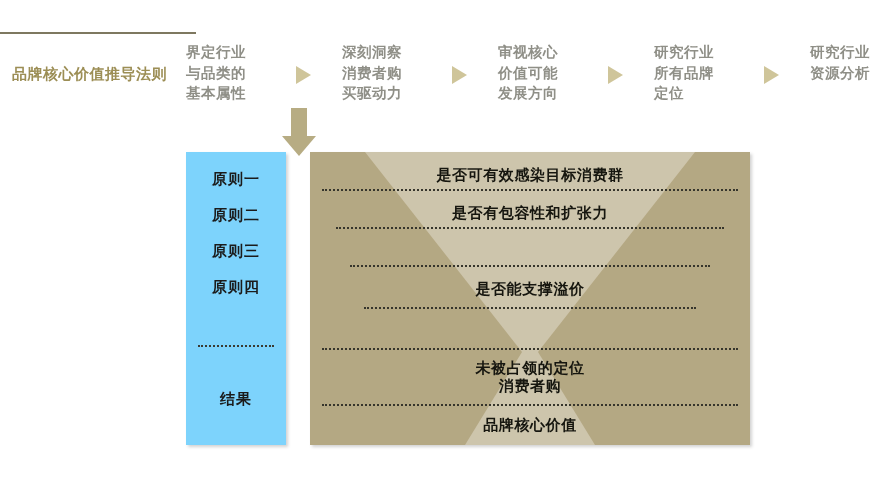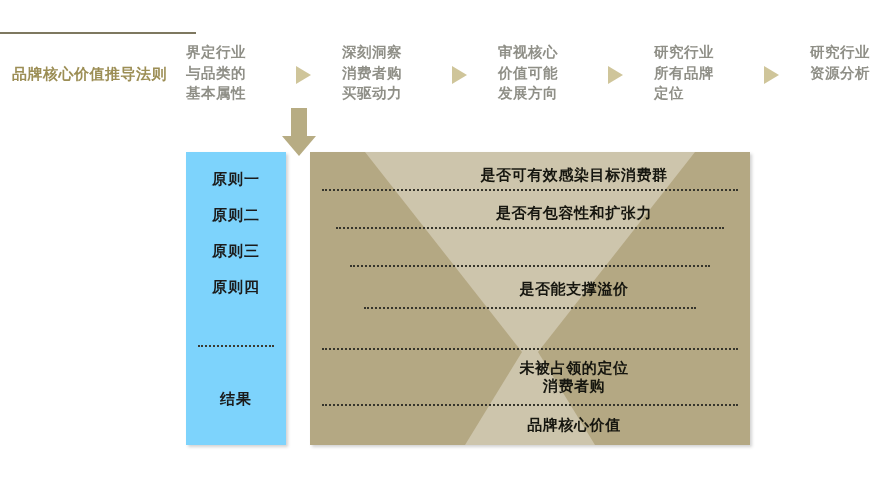--- a/index.html
+++ b/index.html
@@ -154,21 +154,20 @@
     position: absolute;
     left: 0;
     width: 100%;
     text-align: center;
     font-size: 15px;
     font-weight: bold;
     color: #16160f;
     letter-spacing: 0.6px;
     line-height: 1.22;
     z-index: 3;
-    padding-left: 44px;
   }
   .row-divider {
     position: absolute;
     height: 0;
     border-top: 2px dotted #36352c;
     z-index: 3;
   }
 </style>
 </head>
 <body>

